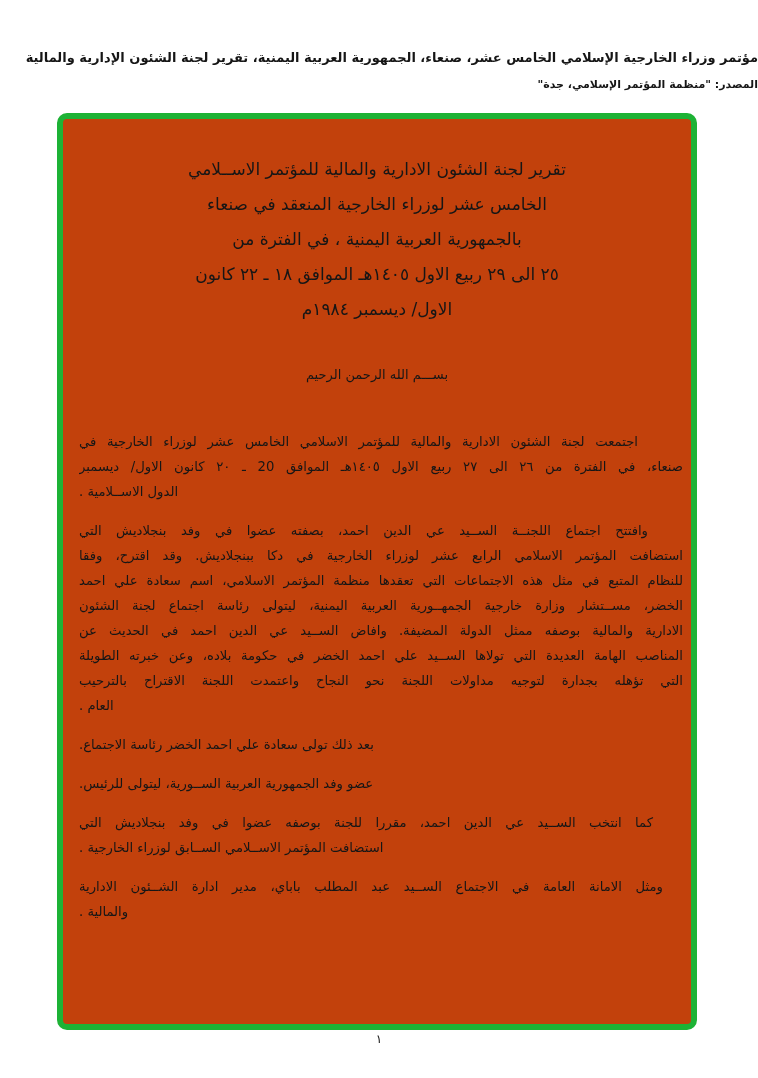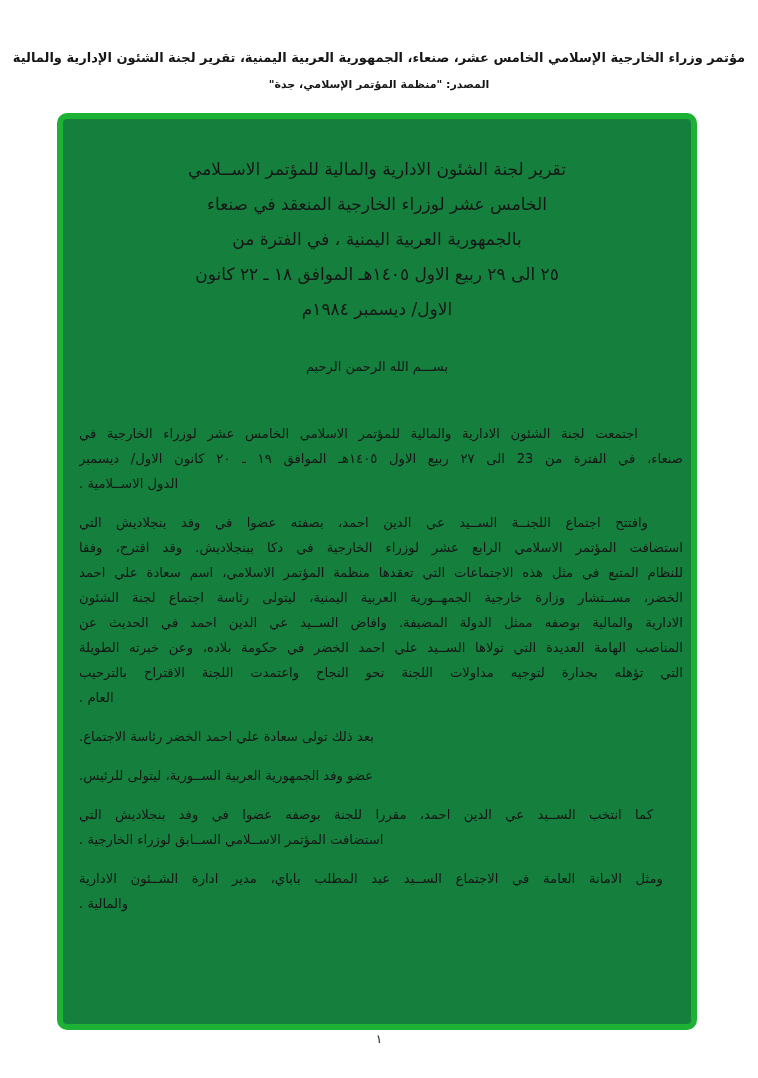--- a/index.html
+++ b/index.html
@@ -1,34 +1,34 @@
 <!DOCTYPE html>
 <html lang="ar"><head>
 <meta charset="utf-8">
 <style>
   html,body{margin:0;padding:0;}
   body{
     width:758px;height:1078px;background:#ffffff;position:relative;
     font-family:"DejaVu Sans", sans-serif;color:#161616;overflow:hidden;
   }
   .page-header{
-    position:absolute;top:50px;left:0;width:758px;text-align:center;direction:rtl;
+    position:absolute;top:50px;left:0;width:758px;direction:rtl;
   }
   .page-header .h1{font-size:13px;font-weight:bold;letter-spacing:0;}
   .page-header .h2{font-size:11px;font-weight:bold;margin-top:13px;}
   .frame{
     position:absolute;left:57px;top:113px;width:628px;height:905px;
-    border:6px solid #1db235;border-radius:10px;background:#15803d;
+    border:6px solid #1db235;border-radius:10px;background:#c2410c;
   }
   .title-block{
     margin-top:33px;text-align:center;direction:rtl;
     font-size:17px;line-height:35px;
   }
   .basmala{
-    margin-top:30px;text-align:center;direction:rtl;font-size:13px;line-height:20px;
+    margin-top:38px;text-align:center;direction:rtl;font-size:13px;line-height:20px;
   }
   .doc-body{
     direction:rtl;padding:30px 8px 0 16px;font-size:13.2px;
   }
   .para{margin-bottom:8px;margin-top:14px;}
   .line{
     line-height:25px;max-height:25px;overflow:hidden;text-align:left;
   }
   .line.j{text-align:justify;text-align-last:justify;}
   .page-number{
@@ -49,21 +49,21 @@
       <div class="title-line">تقرير لجنة الشئون الادارية والمالية للمؤتمر الاســلامي</div>
       <div class="title-line">الخامس عشر لوزراء الخارجية المنعقد في صنعاء</div>
       <div class="title-line">بالجمهورية العربية اليمنية ، في الفترة من</div>
       <div class="title-line">٢٥ الى ٢٩ ربيع الاول ١٤٠٥هـ الموافق ١٨ ـ ٢٢ كانون</div>
       <div class="title-line">الاول/ ديسمبر ١٩٨٤م</div>
     </div>
   <div class="basmala">بســـم الله الرحمن الرحيم</div>
   <div class="doc-body">
       <div class="para">
         <div class="line j" style="padding-right: 45px;">اجتمعت لجنة الشئون الادارية والمالية للمؤتمر الاسلامي الخامس عشر لوزراء الخارجية في</div>
-        <div class="line j">صنعاء، في الفترة من 23 الى ٢٧ ربيع الاول ١٤٠٥هـ الموافق ١٩ ـ ٢٠ كانون الاول/ ديسمبر</div>
+        <div class="line j">صنعاء، في الفترة من ٢٦ الى ٢٧ ربيع الاول ١٤٠٥هـ الموافق 20 ـ ٢٠ كانون الاول/ ديسمبر</div>
         <div class="line" style="padding-right: 5px;">الدول الاســلامية .</div>
       </div>
       <div class="para">
         <div class="line j" style="padding-right: 35px;">وافتتح اجتماع اللجنــة الســيد عي الدين احمد، بصفته عضوا في وفد بنجلاديش التي</div>
         <div class="line j">استضافت المؤتمر الاسلامي الرابع عشر لوزراء الخارجية في دكا ببنجلاديش. وقد اقترح، وفقا</div>
         <div class="line j">للنظام المتبع في مثل هذه الاجتماعات التي تعقدها منظمة المؤتمر الاسلامي، اسم سعادة علي احمد</div>
         <div class="line j">الخضر، مســتشار وزارة خارجية الجمهــورية العربية اليمنية، ليتولى رئاسة اجتماع لجنة الشئون</div>
         <div class="line j">الادارية والمالية بوصفه ممثل الدولة المضيفة. وافاض الســيد عي الدين احمد في الحديث عن</div>
         <div class="line j">المناصب الهامة العديدة التي تولاها الســيد علي احمد الخضر في حكومة بلاده، وعن خبرته الطويلة</div>
         <div class="line j">التي تؤهله بجدارة لتوجيه مداولات اللجنة نحو النجاح واعتمدت اللجنة الاقتراح بالترحيب</div>

